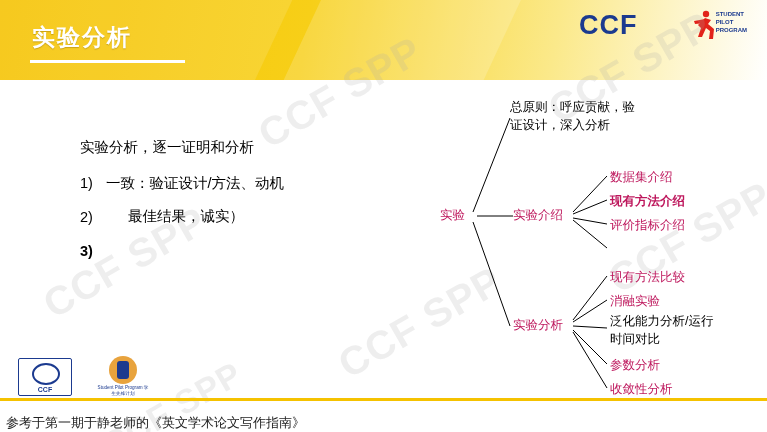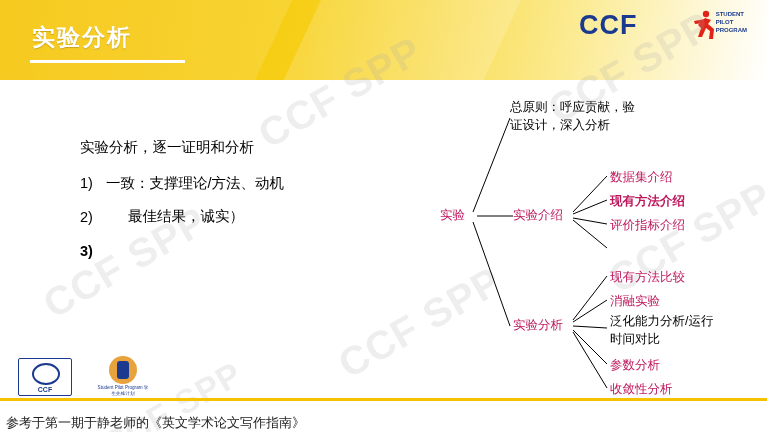--- a/index.html
+++ b/index.html
@@ -259,21 +259,21 @@
   <div class="wm wm-c">CCF SPP</div>
   <div class="wm wm-d">CCF SPP</div>
   <div class="wm wm-e">CCF SPP</div>
   <div class="wm wm-f">CCF SPP</div>
 
   <div class="left-col">
     <div class="lead-line">实验分析，逐一证明和分析</div>
 
     <div class="num-item">
       <span class="num">1)</span>
-      <span>一致：支撑理论/方法、动机</span>
+      <span>一致：验证设计/方法、动机</span>
     </div>
 
     <div class="num-item">
       <span class="num">2)</span>
       <span class="cont-line">最佳结果，诚实）</span>
     </div>
 
     <div class="num-item bold">
       <span class="num">3)</span>
     </div>

